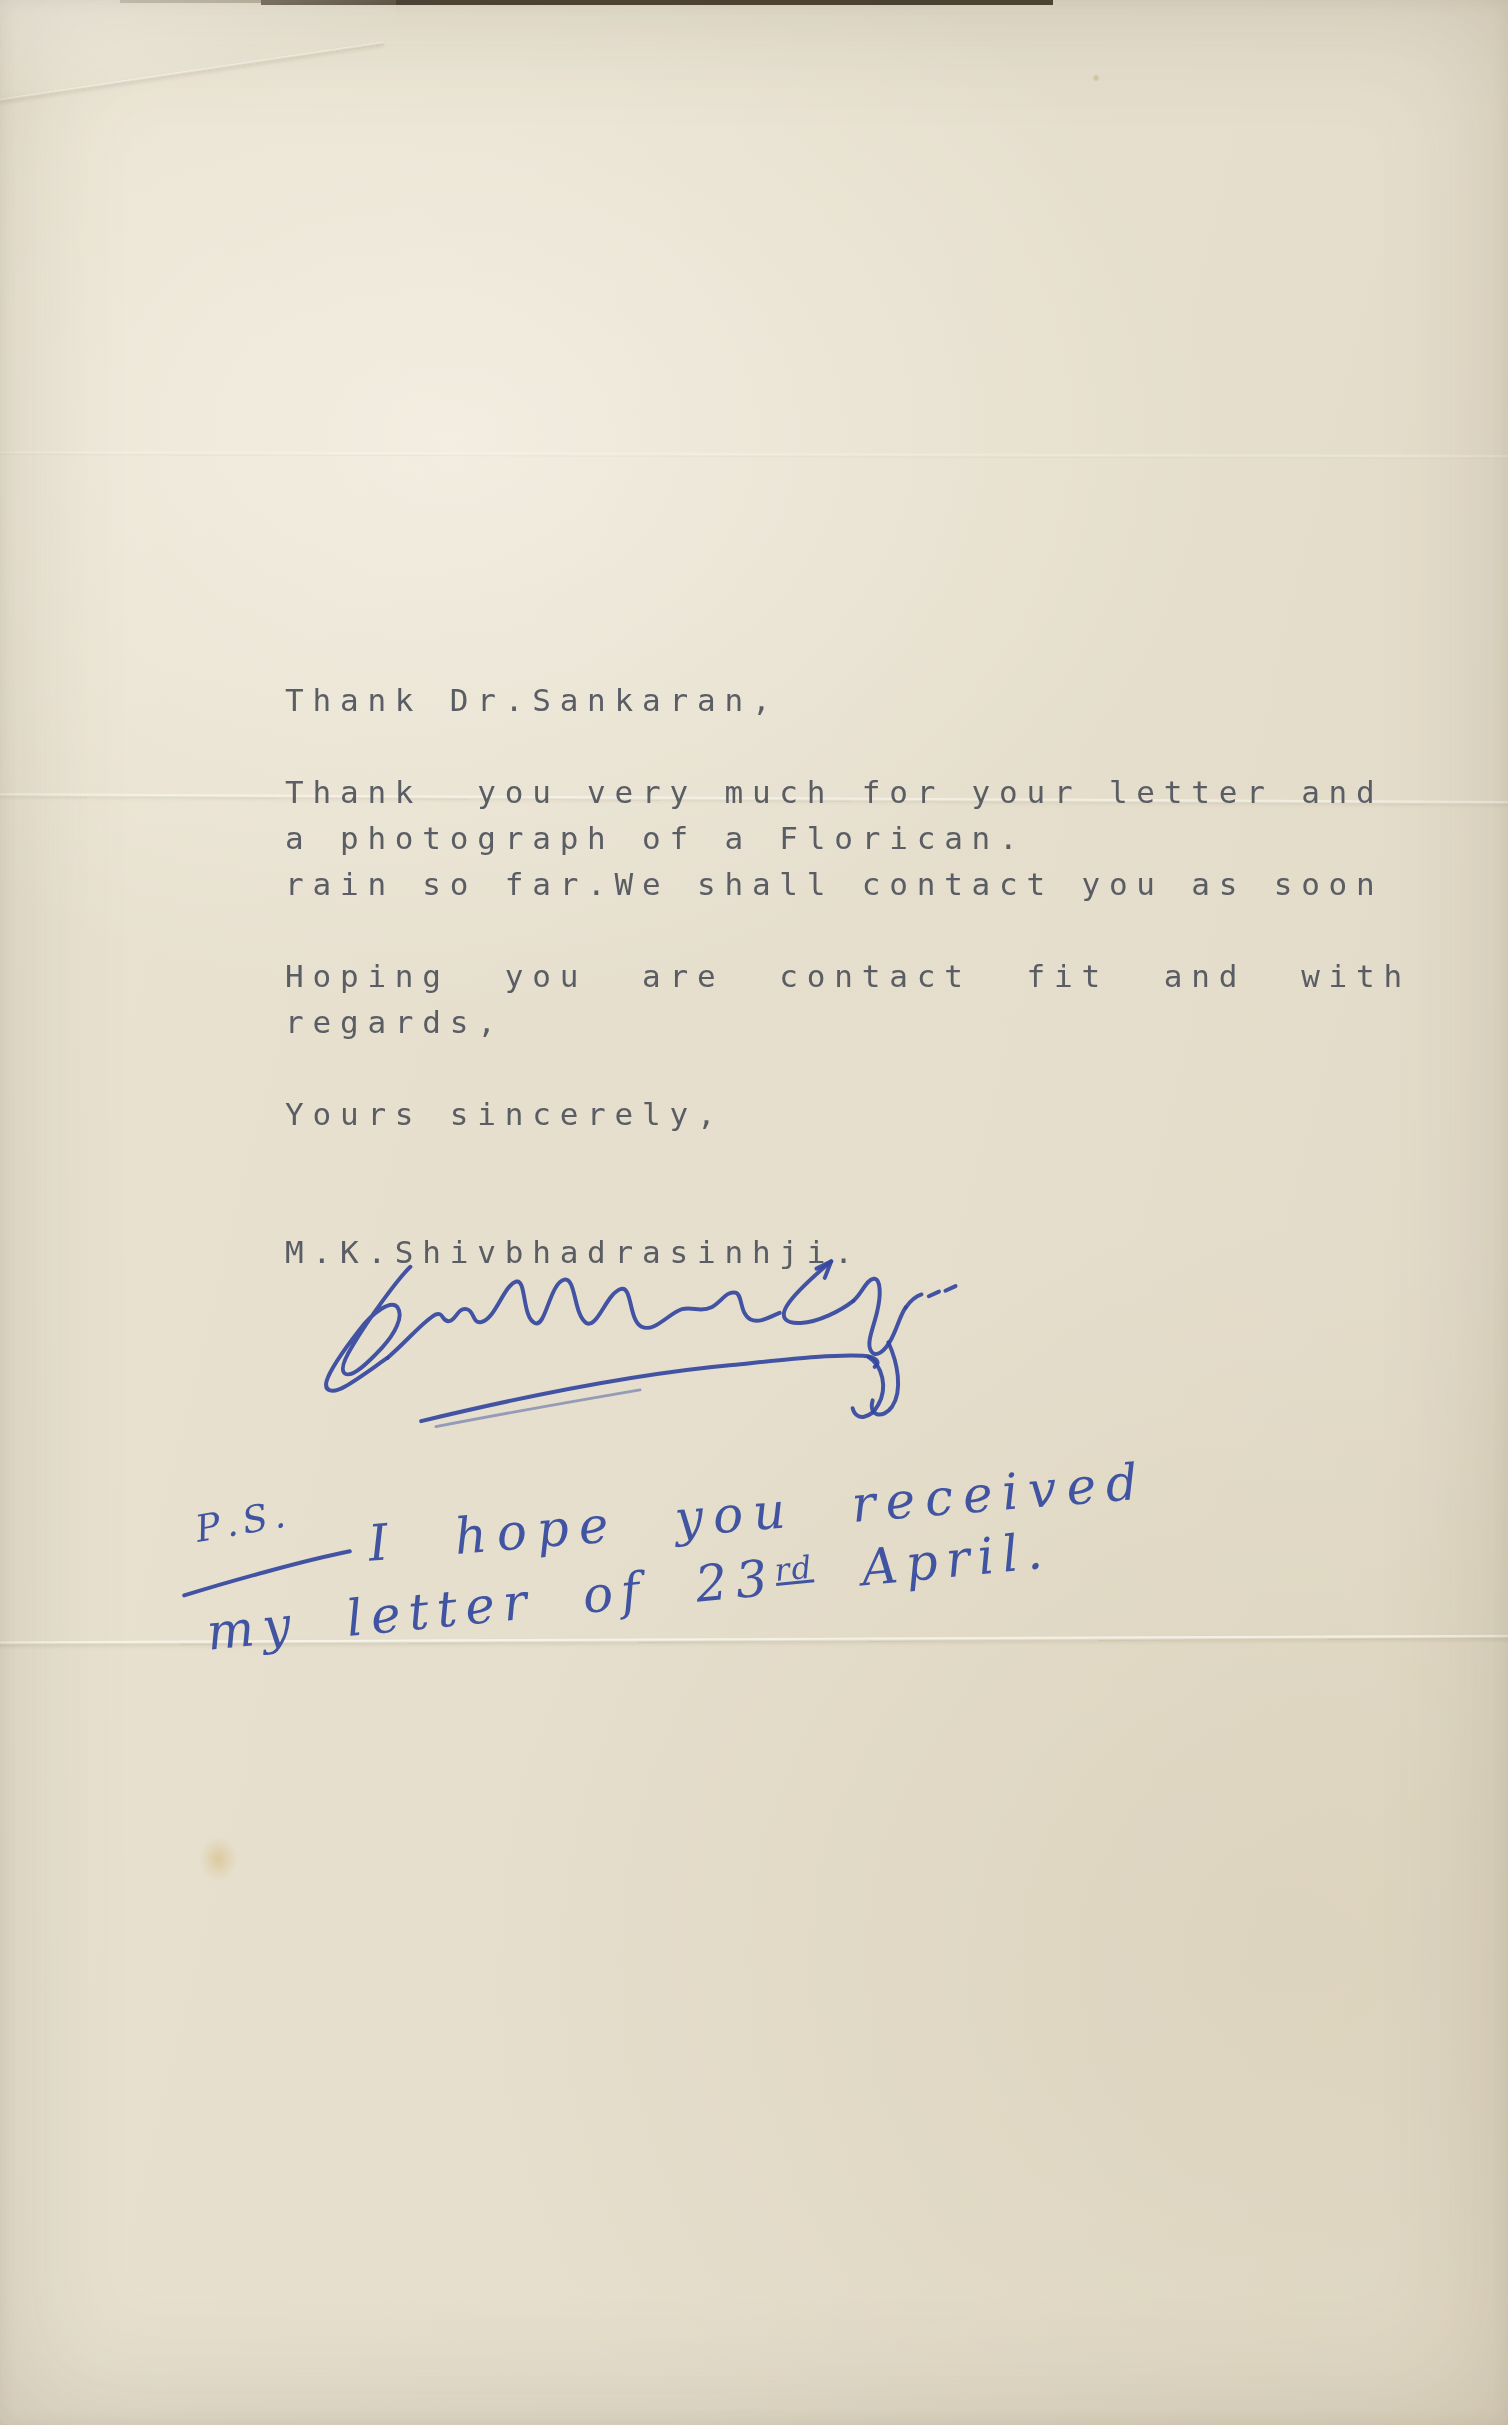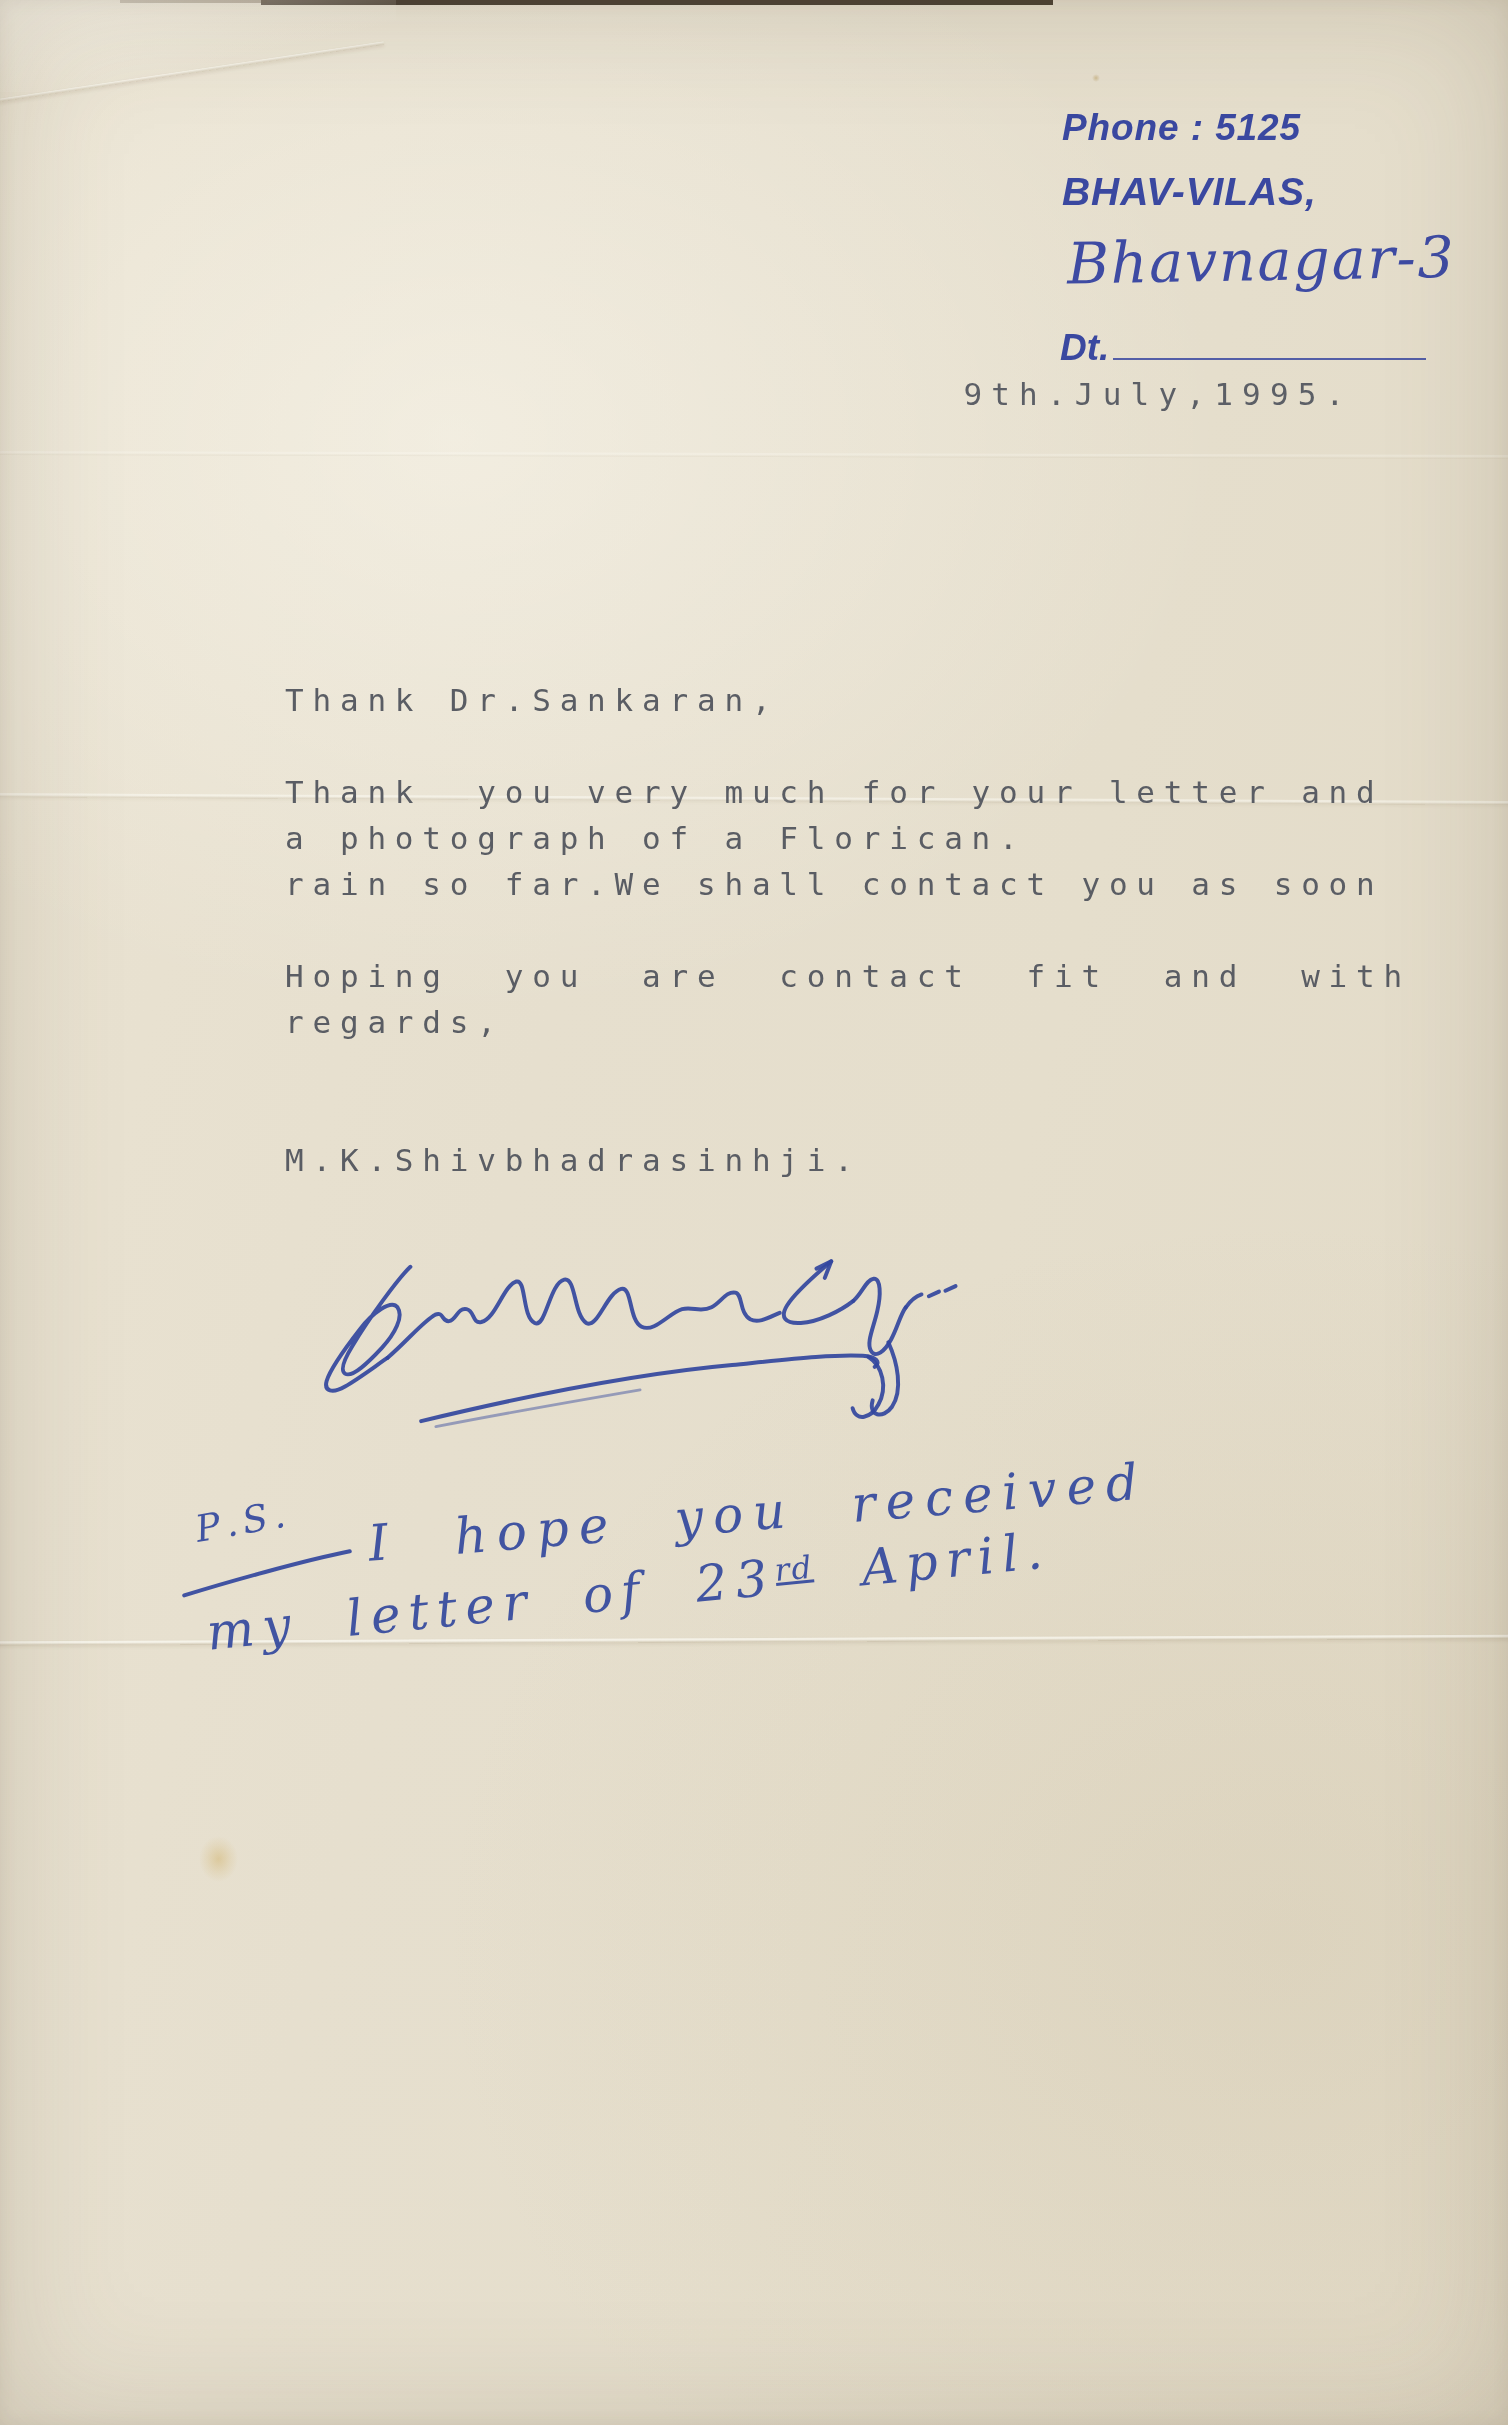--- a/index.html
+++ b/index.html
@@ -65,37 +65,29 @@
   <div class="top-edge"></div>
   <div class="top-edge2"></div>
   <div class="corner-highlight"></div>
   <div class="corner-crease"></div>
   <div class="crease c1"></div>
   <div class="crease c2"></div>
   <div class="crease c3"></div>
   <div class="stain"></div>
   <div class="speck"></div>
 
-  <div class="letterhead">
-    <div class="lh-phone">Phone : 5125</div>
-    <div class="lh-house">BHAV-VILAS,</div>
-    <div class="lh-city">Bhavnagar-3</div>
-    <div class="lh-daterow">
-      <span>Dt.</span><span class="lh-dtline"></span>
-    </div>
-    <div class="lh-typed-date">9th.July,1995.</div>
-  </div>
 
   <div class="letter-body">
     <div class="tw-line">Thank Dr.Sankaran,</div>
     <div class="tw-line gap1">Thank  you very much for your letter and</div>
     <div class="tw-line">a photograph of a Florican.</div>
     <div class="tw-line">rain so far.We shall contact you as soon</div>
     <div class="tw-line gap1">Hoping  you  are  contact  fit  and  with</div>
     <div class="tw-line">regards,</div>
+    <div class="tw-line gap1">Yours sincerely,</div>
     <div class="tw-line gap2">M.K.Shivbhadrasinhji.</div>
   </div>
 
   <svg class="inksvg sig-svg" width="663" height="180" viewBox="0 0 720 195">
     <path d="M121,18 C108,30 76,74 58,104 C50,117 44,130 50,134 C58,139 76,121 90,106 C104,91 114,72 107,62 C100,53 80,68 66,86 C52,104 34,128 30,142 C27,153 36,156 50,148 C64,140 80,128 96,117"></path>
     <path d="M96,117 C118,98 136,76 148,70 C157,66 155,78 163,77 C171,76 172,62 182,64 C191,66 188,80 198,78 C214,74 222,38 236,34 C247,31 242,72 256,79 C268,85 272,36 288,32 C301,29 298,70 312,79 C324,86 334,46 350,42 C362,39 358,76 372,83 C386,90 402,68 416,64 C428,61 436,68 448,62 C458,57 464,44 474,46 C482,48 478,68 490,75 C500,80 512,72 522,68"></path>
     <path d="M578,12 C564,24 540,44 530,60 C522,73 528,80 545,79 C564,78 588,66 602,55"></path>
     <path d="M562,20 L578,12 L571,30"></path>
     <path d="M602,55 C612,46 616,32 624,31 C632,30 632,49 628,66 C624,84 616,100 621,109 C626,118 636,110 643,97 C650,84 653,70 659,62"></path>
     <path d="M640,100 C650,122 656,152 644,170 C634,184 618,180 623,163"></path>

